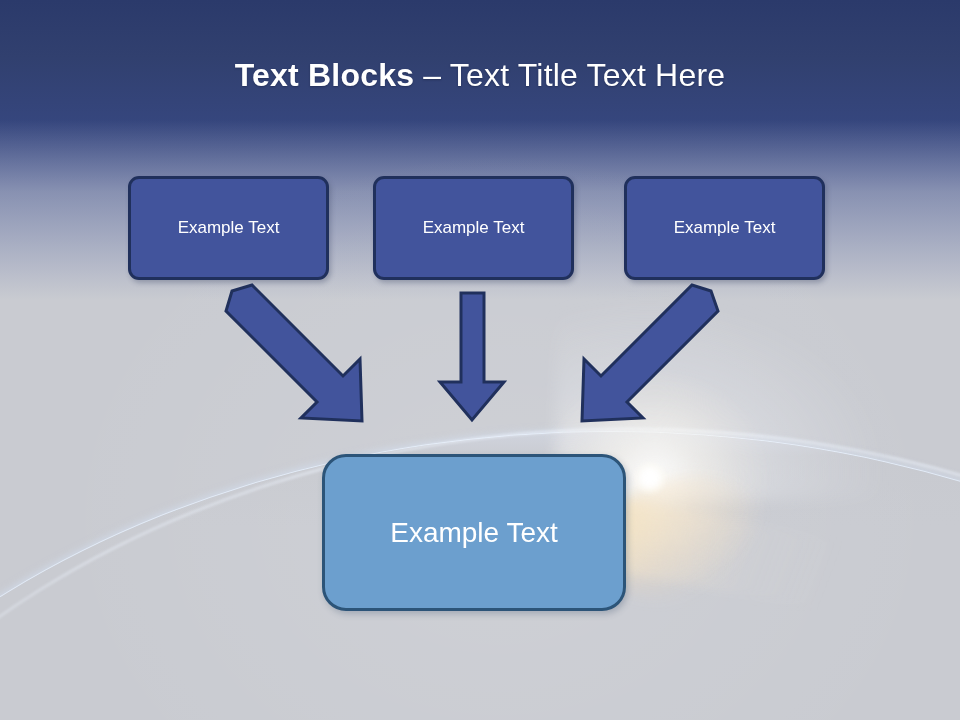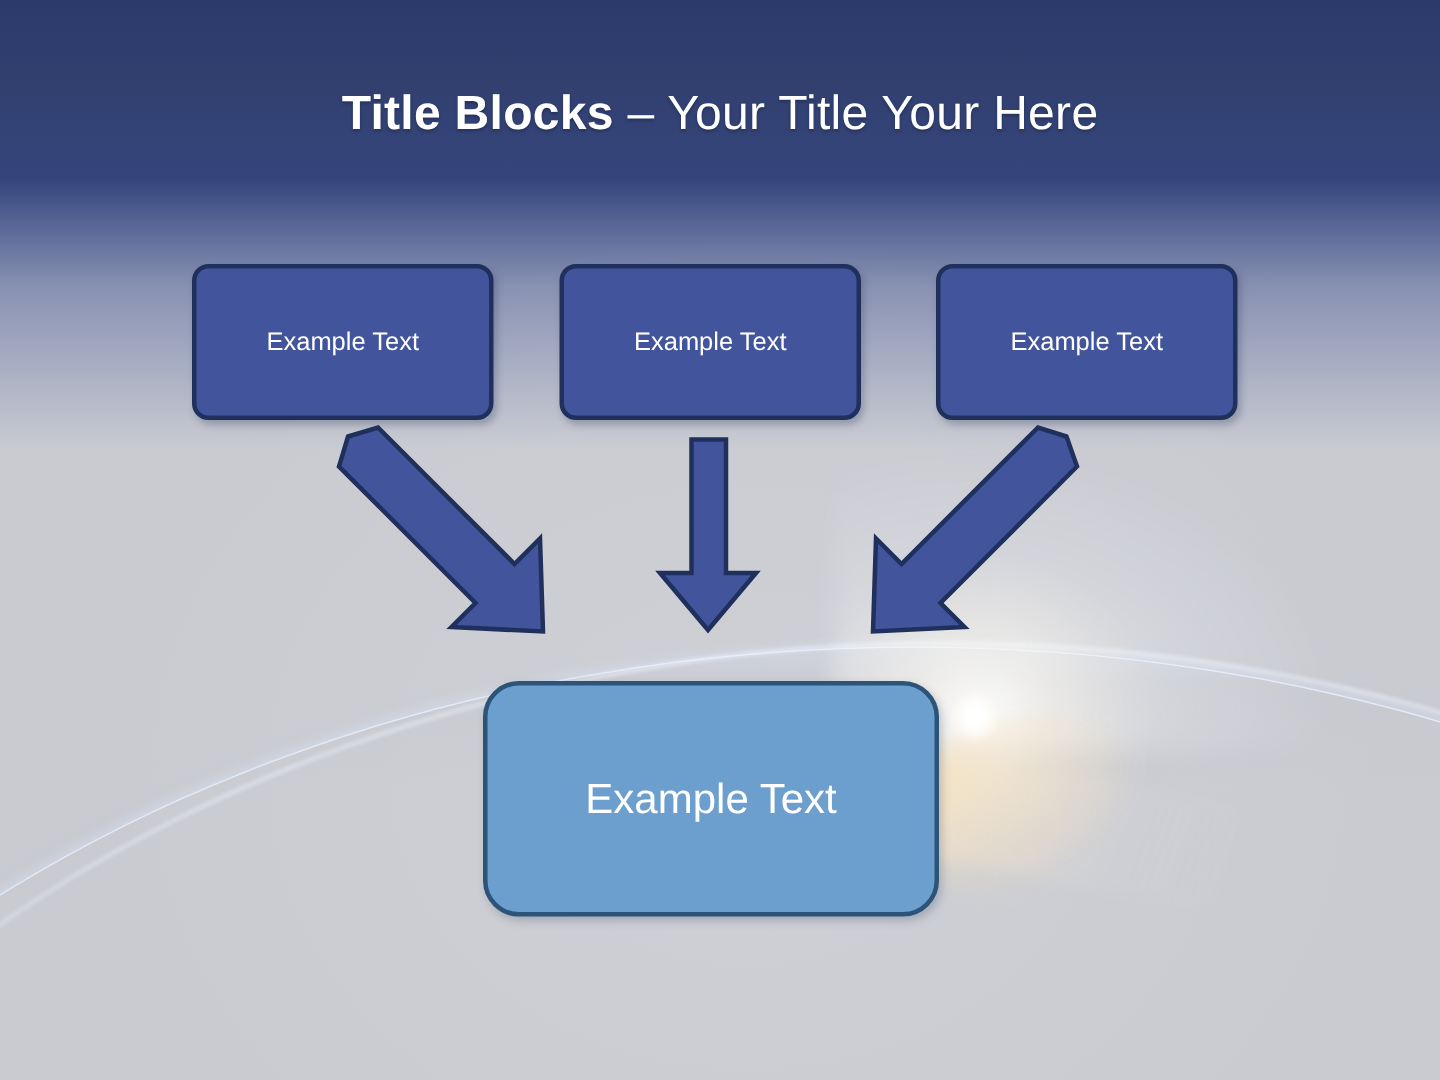--- a/index.html
+++ b/index.html
@@ -225,21 +225,21 @@
     <div class="horizon-arc2"></div>
   </div>
 
   <div class="glow-up"></div>
   <div class="sun-halo"></div>
   <div class="sun-streak"></div>
   <div class="sun-warm"></div>
   <div class="sun-core"></div>
 
   <div class="title">
-    <span class="t-bold">Title Blocks</span><span class="t-norm"> – </span><span class="t-norm">Your Title Your Here</span>
+    <span class="t-bold">Text Blocks</span><span class="t-norm"> – </span><span class="t-norm">Text Title Text Here</span>
   </div>
 
   <div class="tbox" id="box-1">
     <span>Example Text</span>
   </div>
   <div class="tbox" id="box-2">
     <span>Example Text</span>
   </div>
   <div class="tbox" id="box-3">
     <span>Example Text</span>

